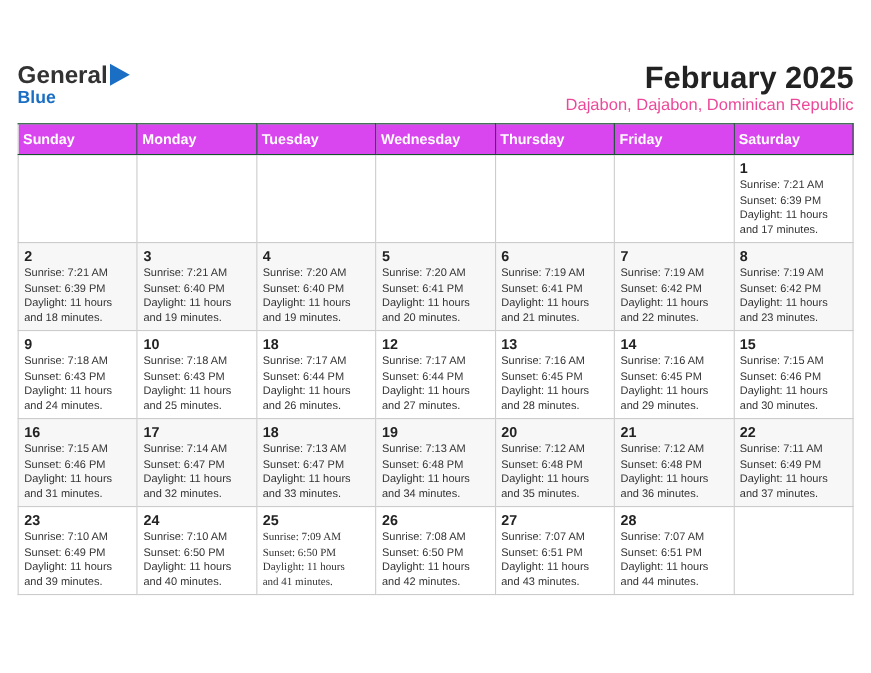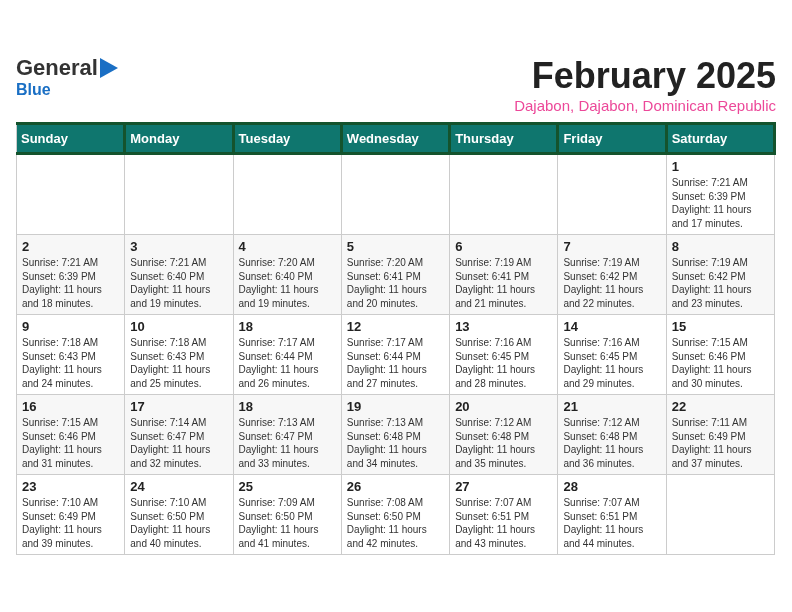--- a/index.html
+++ b/index.html
@@ -33,40 +33,40 @@
       margin-left: 2px;
     }
     .logo-line {
       display: flex;
       align-items: center;
     }
     .title-area {
       text-align: right;
     }
     .month-title {
-      font-size: 36px;
+      font-size: 28px;
       font-weight: bold;
       color: #222;
     }
     .subtitle {
       font-size: 15px;
       color: #ec4899;
     }
     table {
       width: 100%;
       border-collapse: collapse;
       border: 1px solid #ccc;
     }
     th {
-      background: #0f766e;
+      background: #d946ef;
       color: #fff;
       font-size: 13px;
       padding: 6px 4px;
       text-align: left;
-      border: 3px solid #14532d;
+      border: 1px solid #14532d;
     }
     td {
       width: 14.28%;
       vertical-align: top;
       border: 1px solid #ccc;
       padding: 4px 5px;
       font-size: 10.5px;
       color: #333;
       height: 80px;
     }
@@ -300,21 +300,21 @@
         </td>
         <td>
           <span class="day-num">24</span>
           <div class="day-info" style="white-space: pre-line;">Sunrise: 7:10 AM
 Sunset: 6:50 PM
 Daylight: 11 hours
 and 40 minutes.</div>
         </td>
         <td>
           <span class="day-num">25</span>
-          <div class="day-info" style="white-space: pre-line;">Sunrise: 7:09 AM
+          <div class="day-info" style="white-space: pre-line; font-family: Liberation Serif, serif;">Sunrise: 7:09 AM
 Sunset: 6:50 PM
 Daylight: 11 hours
 and 41 minutes.</div>
         </td>
         <td>
           <span class="day-num">26</span>
           <div class="day-info" style="white-space: pre-line;">Sunrise: 7:08 AM
 Sunset: 6:50 PM
 Daylight: 11 hours
 and 42 minutes.</div>

